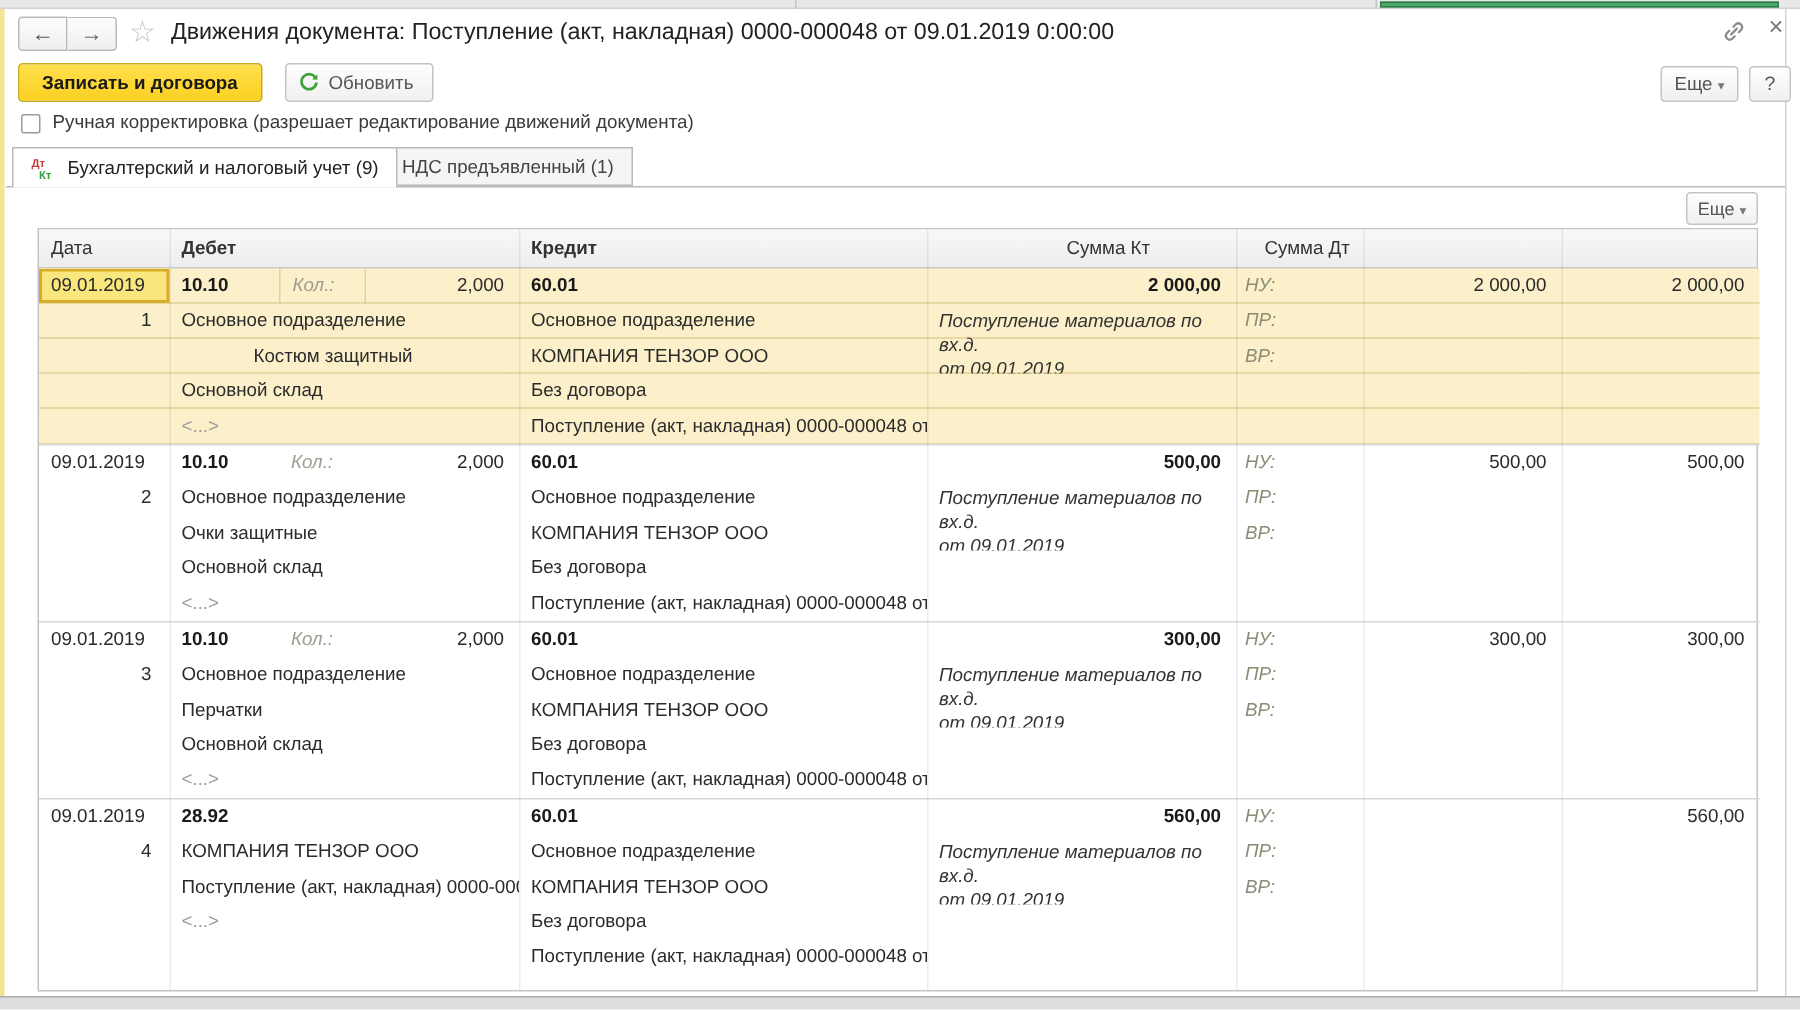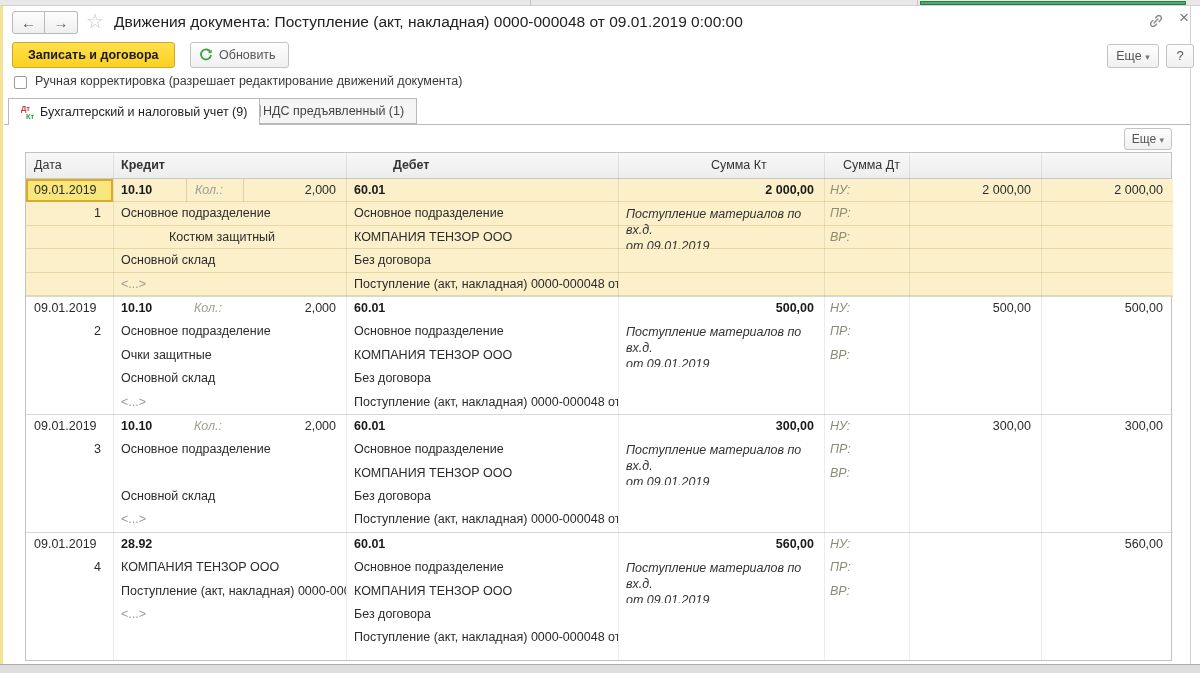--- a/index.html
+++ b/index.html
@@ -30,21 +30,21 @@
   .btn-refresh { left:190px; top:42px; height:26px; padding:0 12px 0 8px; background:linear-gradient(#fefefe,#f0f0f0); border:1px solid #c3c3c3; border-radius:3px; font-size:12.5px; color:#555; line-height:24px; cursor:pointer; display:flex; align-items:center; gap:6px; }
   .btn-more { left:1107px; top:44px; width:52px; height:24px; background:linear-gradient(#fefefe,#f0f0f0); border:1px solid #c3c3c3; border-radius:3px; font-size:12.5px; color:#555; cursor:pointer; text-align:center; line-height:22px; }
   .btn-help { left:1166px; top:44px; width:28px; height:24px; background:linear-gradient(#fefefe,#f0f0f0); border:1px solid #c3c3c3; border-radius:3px; font-size:13px; color:#555; cursor:pointer; text-align:center; line-height:22px; }
   .caret { font-size:9px; color:#777; }
 
   
   .chk-box { left:14px; top:76px; width:13px; height:13px; background:#fff; border:1px solid #9b9b9b; border-radius:2px; cursor:pointer; }
   .chk-label { left:35px; top:74px; font-size:12.5px; color:#3a3a3a; }
 
   
-  .tab { top:98px; height:26px; display:flex; align-items:center; gap:2px; padding:0 12px; font-size:12.5px; border:1px solid #b9b9b9; cursor:pointer; }
+  .tab { top:98px; height:26px; display:flex; align-items:center; gap:7px; padding:0 12px; font-size:12.5px; border:1px solid #b9b9b9; cursor:pointer; }
   .tab.active { left:8px; height:27px; background:#fff; border-bottom:none; z-index:3; color:#222; }
   .tab.inactive { left:234px; background:#f5f5f5; color:#444; }
   .dtkt { width:17px; height:17px; position:relative; font-size:7.5px; font-weight:bold; line-height:1; }
   .dtkt .dt { position:absolute; left:0; top:1px; color:#c43c3c; }
   .dtkt .kt { position:absolute; left:5px; top:9px; color:#2f9e44; }
   .vat-ico { width:14px; height:14px; border:1px solid #a9a9a9; border-radius:2px; background:#fff; position:relative; }
   .vat-ico::after { content:""; position:absolute; left:3px; top:3px; width:6px; height:6px; border-radius:50%; background:#e8c52b; border:1px solid #bd9a14; }
 
   
   .panel { left:4px; top:124px; width:1186px; height:540px; background:#fff; border-top:1px solid #b9b9b9; z-index:1; }
@@ -127,22 +127,22 @@
   <span class="vat-ico"></span>
   <span>НДС предъявленный (1)</span>
 </div>
 
 <div class="abs panel"></div>
 <button class="abs panel-more"><span>Еще</span> <span class="caret">▾</span></button>
 
 <div class="abs grid-wrap">
   <div class="ghead">
     <div class="hc w0">Дата</div>
+    <div class="hc w1 b">Дебет</div>
     <div class="hc w2 b">Кредит</div>
-    <div class="hc w1 b">Дебет</div>
     <div class="hc w4"></div>
     <div class="hc w6">Сумма Кт</div>
     <div class="hc w5">Сумма Дт</div>
   </div>
   <div id="grid-body">
       <div class="tgroup selected">
         <div class="c date selcell" style="grid-area: 1 / 1;">09.01.2019</div>
         <div class="c rownum" style="grid-area: 2 / 1;">1</div>
         <div class="c acct" style="grid-area: 1 / 2;">10.10</div>
         <div class="c kol subdiv" style="grid-area: 1 / 3;">Кол.:</div>
@@ -189,20 +189,21 @@
         <div class="c num" style="grid-area: 1 / 8;">500,00</div>
         <div class="c num" style="grid-area: 1 / 9;">500,00</div>
       </div>
       <div class="tgroup">
         <div class="c date" style="grid-area: 1 / 1;">09.01.2019</div>
         <div class="c rownum" style="grid-area: 2 / 1;">3</div>
         <div class="c acct" style="grid-area: 1 / 2;">10.10</div>
         <div class="c kol" style="grid-area: 1 / 3;">Кол.:</div>
         <div class="c num" style="grid-area: 1 / 4;">2,000</div>
         <div class="c " style="grid-area: 2 / 2 / auto / span 3;">Основное подразделение</div>
+        <div class="c " style="grid-area: 3 / 2 / auto / span 3;">Перчатки</div>
         <div class="c " style="grid-area: 4 / 2 / auto / span 3;">Основной склад</div>
         <div class="c dim" style="grid-area: 5 / 2 / auto / span 3;">&lt;...&gt;</div>
         <div class="c acct" style="grid-area: 1 / 5;">60.01</div>
         <div class="c " style="grid-area: 2 / 5;">Основное подразделение</div>
         <div class="c " style="grid-area: 3 / 5;">КОМПАНИЯ ТЕНЗОР ООО</div>
         <div class="c " style="grid-area: 4 / 5;">Без договора</div>
         <div class="c " style="grid-area: 5 / 5;">Поступление (акт, накладная) 0000-000048 от 0...</div>
         <div class="c amount" style="grid-area: 1 / 6;">300,00</div>
         <div class="c comment" style="grid-area: 2 / 6 / span 2;">Поступление материалов по вх.д.
  от 09.01.2019</div>

